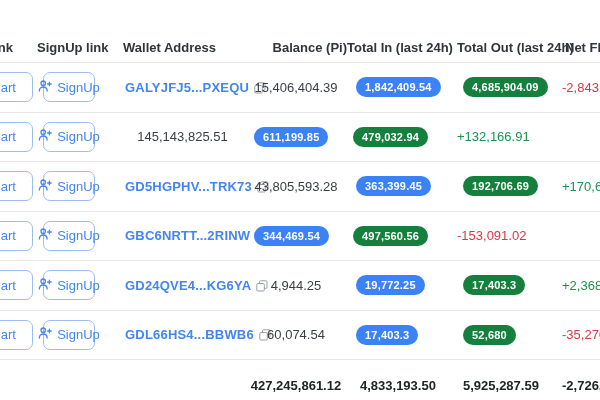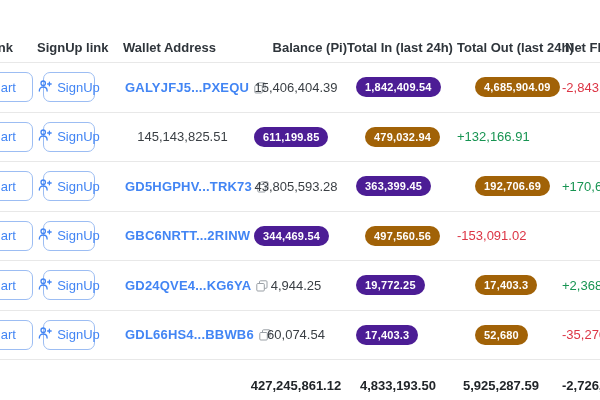--- a/index.html
+++ b/index.html
@@ -34,22 +34,22 @@
   .chart-btn  { width:66px; margin-left:22px; }
   .signup-btn { width:52px; margin-left:8px; }
   .wallet-cell { padding-left:5px; white-space:nowrap; display:flex; align-items:center; gap:5px; }
   .wallet-link { color:#4285f4; font-size:13px; font-weight:600; text-decoration:none; cursor:pointer; letter-spacing:.2px; }
   .copy-icon { display:inline-flex; cursor:pointer; margin-top:1px; }
   .balance-cell { text-align:center; font-size:13px; color:#3a3f44; white-space:nowrap; }
   .badge {
     display:inline-block; font-size:11px; font-weight:700; color:#fff;
     padding:4px 9px 4px; border-radius:10px; white-space:nowrap; letter-spacing:.2px;
   }
-  .badge-in  { background:#4c1d95; margin-left:9px; }
-  .badge-out { background:#a16207; margin-left:18px; }
+  .badge-in  { background:#3b82f6; margin-left:9px; }
+  .badge-out { background:#15803d; margin-left:6px; }
   .net-cell { font-size:13px; white-space:nowrap; }
   .net-cell.pos { color:#179452; }
   .net-cell.neg { color:#dc3545; }
   .totals-row { height:40px; align-items:start; padding-top:10px; border-bottom:none; }
   .totals-row .tcell { font-size:13px; font-weight:700; color:#212529; white-space:nowrap;margin-top:8px; }
   .t-balance { text-align:center; }
   .t-in  { padding-left:13px; }
   .t-out { padding-left:6px; }
   .t-net { color:#dc3545; }
 </style>

